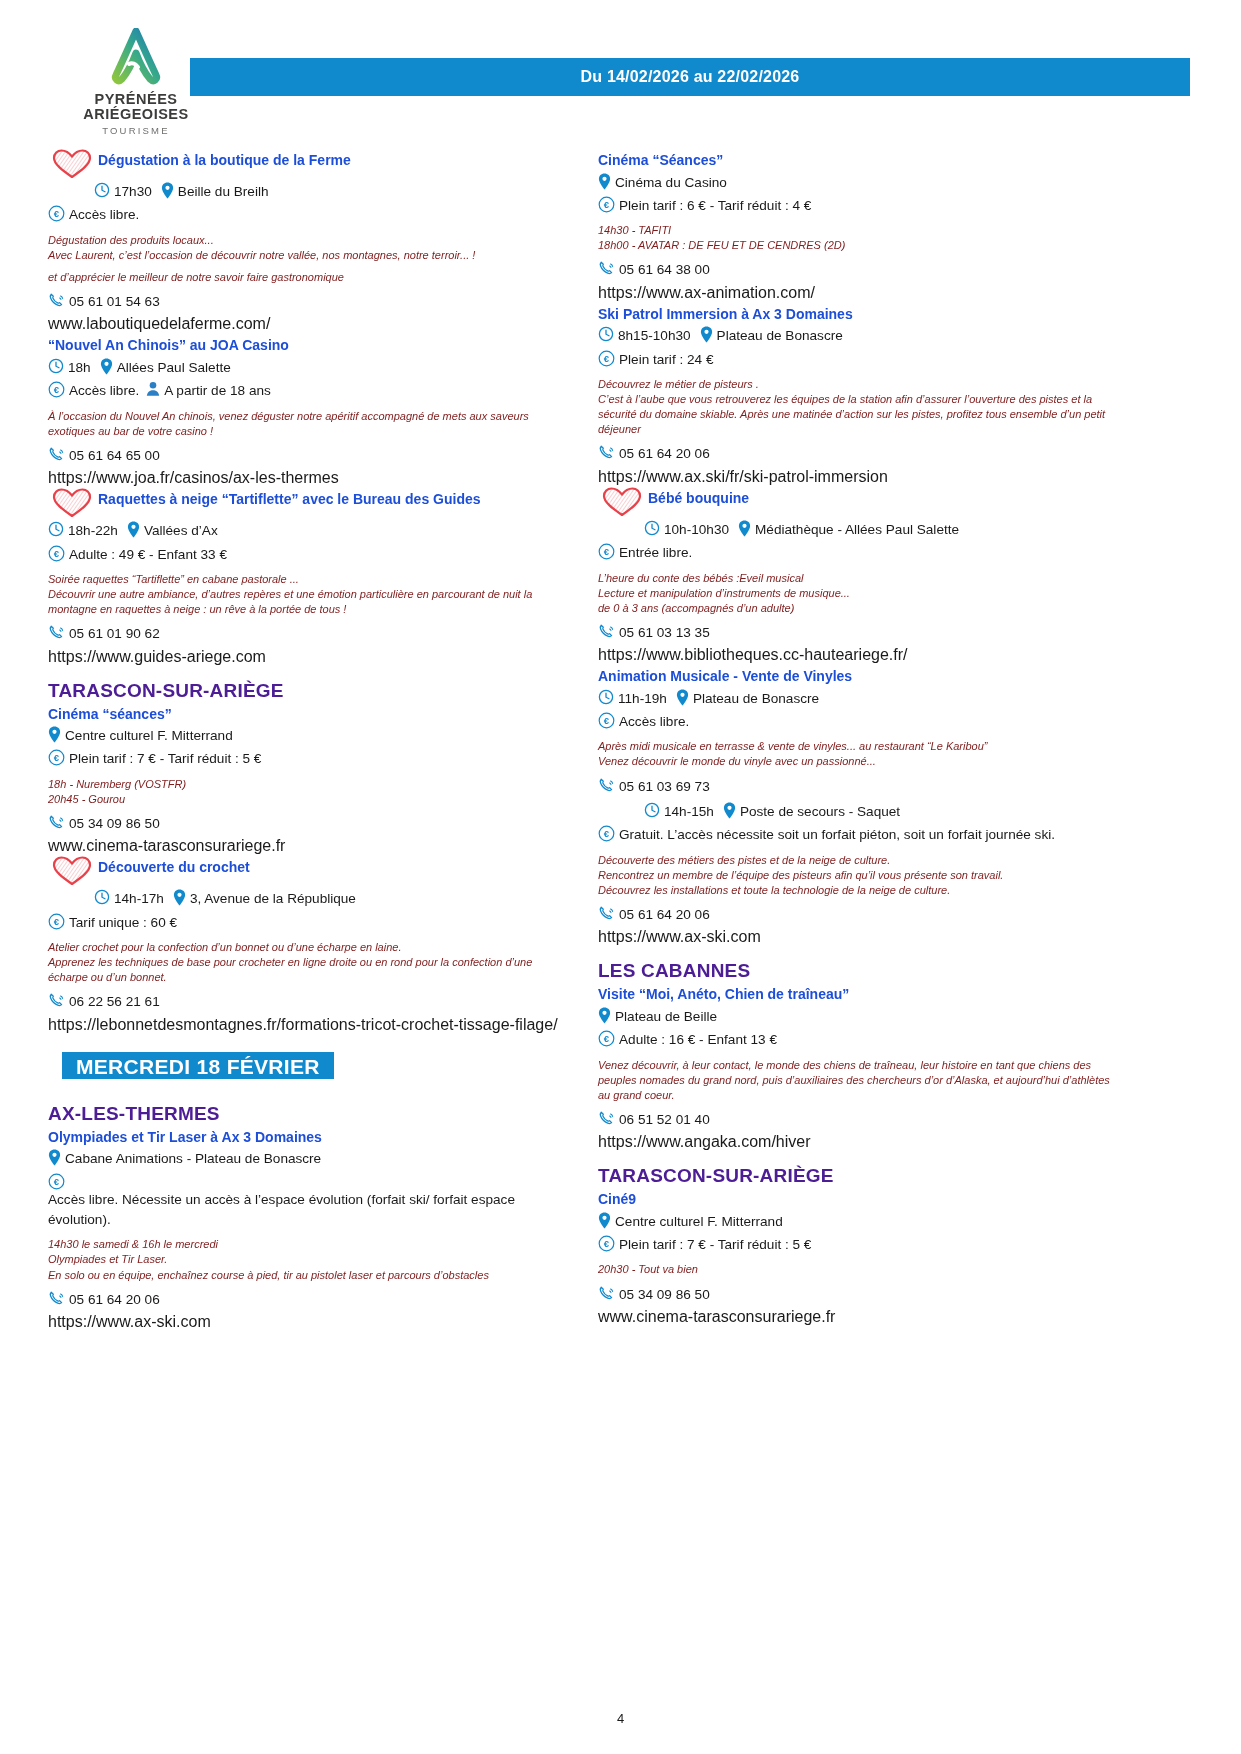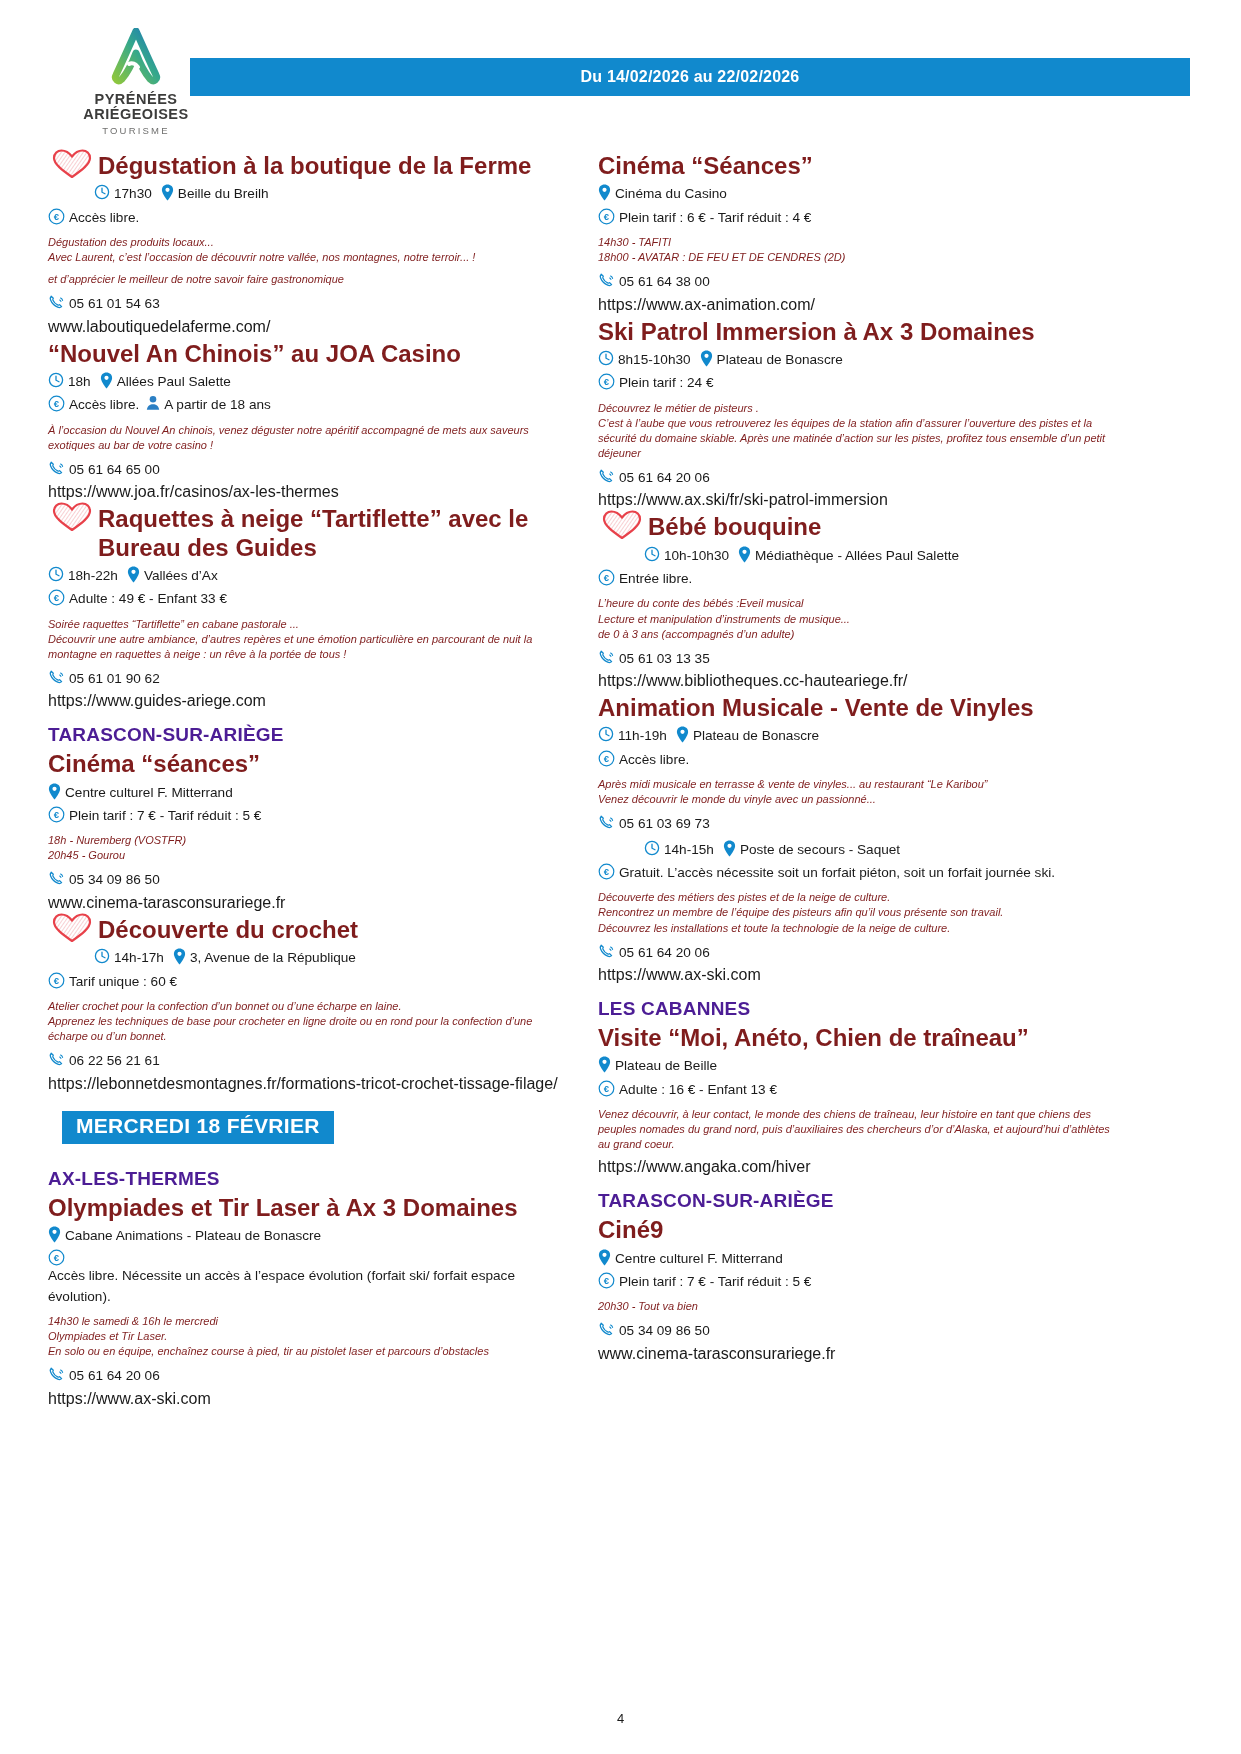--- a/index.html
+++ b/index.html
@@ -90,36 +90,36 @@
   .col-left { margin-left: 48px; }
   .col-right { margin-left: 30px; }
 
   
   .day-banner {
     display: inline-block;
     background: #1189cd;
     color: #fff;
     font-size: 21px;
     font-weight: bold;
-    padding: 3px 14px 6px 14px;
+    padding: 3px 14px 0 14px;
     margin: 14px 0 10px 14px;
     letter-spacing: 0.3px;
   }
   .town {
     font-size: 19px;
     font-weight: bold;
     color: #4c1d95;
     letter-spacing: 0.2px;
     margin: 14px 0 4px 0;
   }
   .event { margin-bottom: 4px; }
   .event-title {
-    font-size: 24px;
+    font-size: 14px;
     font-weight: bold;
-    color: #7f1d1d;
+    color: #1d4ed8;
     line-height: 1.18;
     margin: 4px 0 3px 0;
   }
   .event-title.with-heart {
     display: block;
     padding-left: 50px;
     position: relative;
     min-height: 26px;
   }
   .heart {
@@ -681,20 +681,30 @@
           <div class="line">
             <span class="ico">
               <svg width="17" height="17" viewBox="0 0 17 17">
                 <circle cx="8.5" cy="8.5" r="7.3" fill="none" stroke="#1189cd" stroke-width="1.2"></circle>
                 <text x="8.5" y="12.2" text-anchor="middle" font-family="Liberation Sans, sans-serif" font-size="9.5" font-weight="bold" fill="#1189cd">€</text>
               </svg>
             </span>
             <span class="txt">Adulte : 16 € - Enfant 13 €</span>
           </div>
           <div class="desc">Venez découvrir, à leur contact, le monde des chiens de traîneau, leur histoire en tant que chiens des peuples nomades du grand nord, puis d’auxiliaires des chercheurs d’or d’Alaska, et aujourd’hui d’athlètes au grand coeur.</div>
+          <div class="line phone-line">
+            <span class="ico">
+              <svg width="17" height="17" viewBox="0 0 17 17">
+                <path d="M3.2 2.2 C2.2 3.2 2 4.6 2.6 6.1 C3.8 9.2 6.6 12 9.7 13.2 C11.2 13.8 12.6 13.6 13.6 12.6 L11.6 10.6 C11 11.2 10.3 11.2 9.6 10.9 C7.7 10.1 5.8 8.2 5 6.3 C4.7 5.6 4.7 4.9 5.3 4.3 Z" fill="none" stroke="#1189cd" stroke-width="1.25" stroke-linejoin="round"></path>
+                <path d="M12.6 4.1 C13.6 4.6 14.3 5.4 14.6 6.4" fill="none" stroke="#1189cd" stroke-width="1.1" stroke-linecap="round"></path>
+                <path d="M11.7 6.0 C12.3 6.3 12.7 6.8 12.9 7.4" fill="none" stroke="#1189cd" stroke-width="1.1" stroke-linecap="round"></path>
+              </svg>
+            </span>
+            <span class="txt">06 51 52 01 40</span>
+          </div>
           <div class="url">https://www.angaka.com/hiver</div>
         </div>
         <div class="town">TARASCON-SUR-ARIÈGE</div>
         <div class="event">
           <div class="event-title">Ciné9</div>
           <div class="line">
             <span class="ico">
               <svg width="13" height="17" viewBox="0 0 13 17">
                 <path d="M6.5 0.6 C3.2 0.6 0.9 3 0.9 5.9 C0.9 9.6 6.5 16.4 6.5 16.4 C6.5 16.4 12.1 9.6 12.1 5.9 C12.1 3 9.8 0.6 6.5 0.6 Z" fill="#1189cd"></path>
                 <circle cx="6.5" cy="5.8" r="2.1" fill="#ffffff"></circle>

